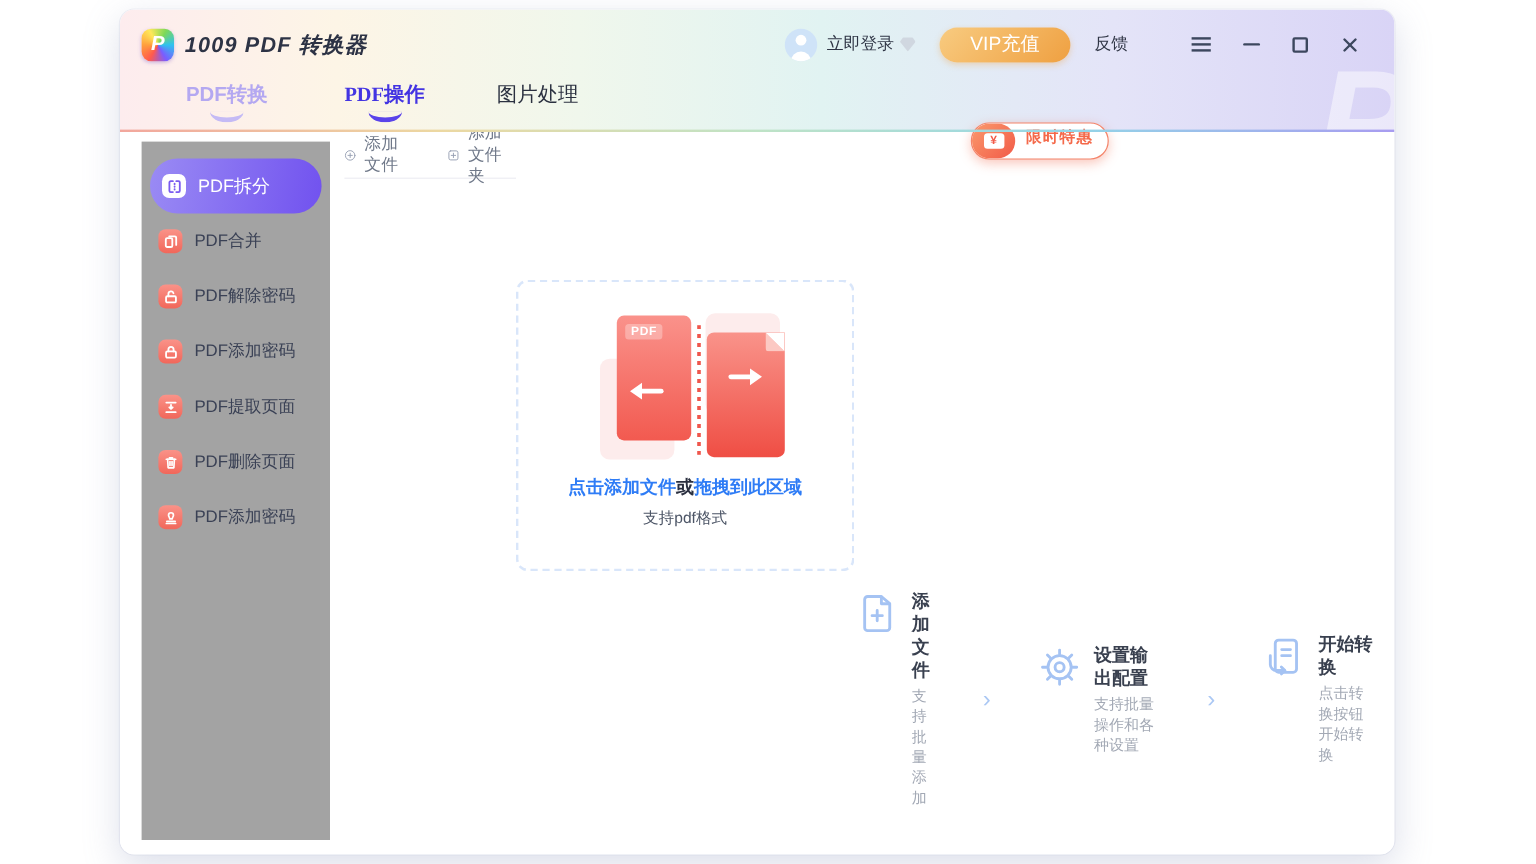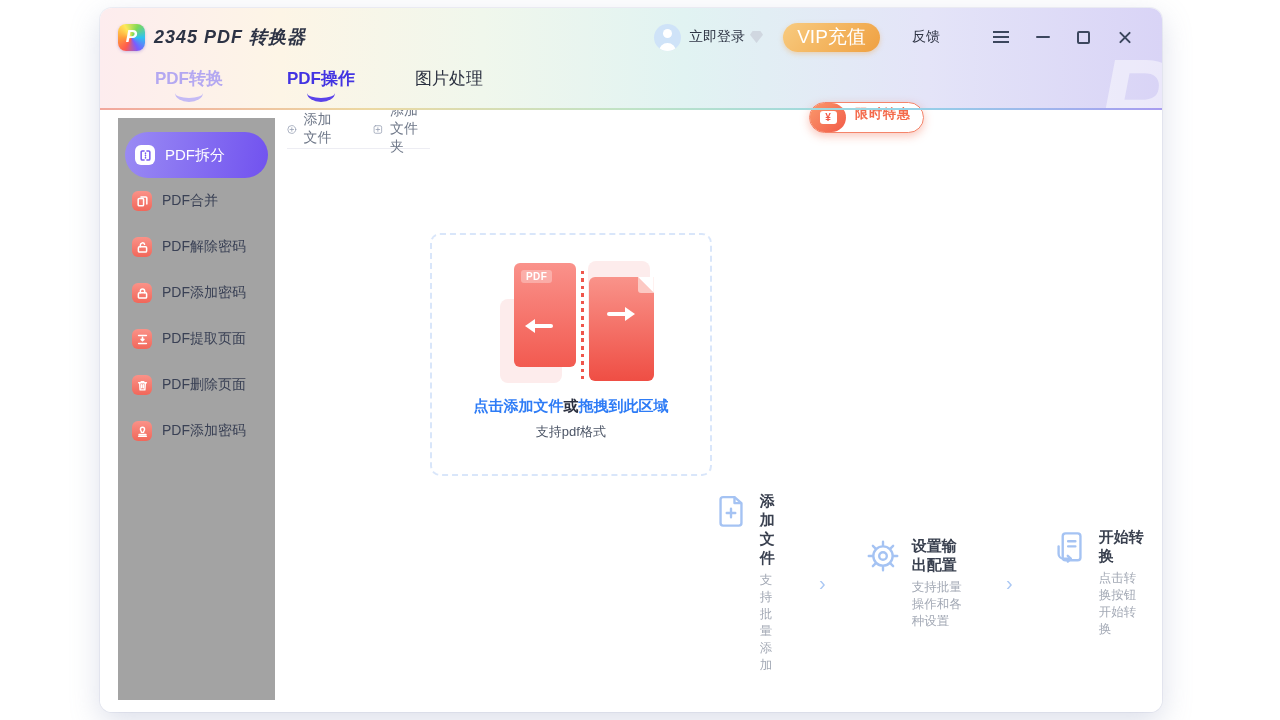--- a/index.html
+++ b/index.html
@@ -40,42 +40,42 @@
   .logo-p { color:#fff; font-weight:bold; font-style:italic; font-size:17px; }
   .app-title { margin-left:9px; font-size:18px; font-weight:bold; font-style:italic; color:#2d3345; letter-spacing:1px; }
 
   .header-right { margin-left:auto; display:flex; align-items:center; }
   .avatar { width:27px; height:27px; border-radius:50%; background:#cfe3f8; position:relative; overflow:hidden; }
   .avatar::before { content:""; position:absolute; top:5px; left:9px; width:9px; height:9px; border-radius:50%; background:#fff; }
   .avatar::after  { content:""; position:absolute; bottom:-3px; left:5px; width:17px; height:11px; border-radius:9px 9px 0 0; background:#fff; }
   .login-label { margin:0 5px 0 8px; font-size:14px; color:#2f3545; cursor:pointer; }
   .diamond-icon { width:13px; height:12px; background:#ccd2dc; clip-path:polygon(20% 0,80% 0,100% 32%,50% 100%,0 32%); opacity:.85; }
   .vip-btn {
-    margin:0 32px 0 20px; width:97px; height:29px; border-radius:15px;
+    margin:0 20px 0 20px; width:109px; height:29px; border-radius:15px;
     background:linear-gradient(135deg,#f8cb80,#efa041);
-    color:#fff; font-size:19px; display:flex; align-items:center; justify-content:center;
+    color:#fff; font-size:16px; display:flex; align-items:center; justify-content:center;
     cursor:pointer; box-shadow:0 2px 5px rgba(239,160,65,.35);
   }
   .feedback-label { font-size:14px; color:#2f3545; margin-right:26px; cursor:pointer; }
   .win-btn { margin-left:27px; display:flex; align-items:center; justify-content:center; cursor:pointer; }
   .menu-icon { width:16px; height:12px; border-top:2px solid #3c475e; border-bottom:2px solid #3c475e; position:relative; }
   .menu-icon::before { content:""; position:absolute; left:0; right:0; top:3px; height:2px; background:#3c475e; }
   .min-icon { width:14px; height:2px; background:#3c475e; border-radius:1px; }
   .max-icon { width:13px; height:13px; border:2px solid #3c475e; border-radius:2px; }
   .close-icon { position:relative; width:15px; height:15px; }
   .close-icon::before,.close-icon::after { content:""; position:absolute; left:6.5px; top:0; width:2px; height:15px; background:#3c475e; border-radius:1px; }
   .close-icon::before { transform:rotate(45deg); }
   .close-icon::after  { transform:rotate(-45deg); }
 
   .tabs-row { position:relative; display:flex; padding:13px 0 0 55px; }
   .tab { text-align:center; cursor:pointer; }
   .tab-label { font-size:17px; }
   .tab-pdf-convert .tab-label { color:#b4a8f1; font-weight:bold; }
   .tab-pdf-ops { margin-left:64px; }
-  .tab-pdf-ops .tab-label { color:#4334e2; font-weight:bold; }
+  .tab-pdf-ops .tab-label { color:#4334e2; font-weight:bold;font-family:Liberation Serif, serif; }
   .tab-image { margin-left:60px; }
   .tab-image .tab-label { color:#2b3140;text-align:center; }
   .smile { width:28px; height:9px; margin:3px auto 0; border-bottom:4px solid; border-radius:0 0 14px 14px / 0 0 9px 9px; }
   .tab-pdf-convert .smile { border-color:#c4baf5; }
   .tab-pdf-ops .smile { border-color:#5a43ea; }
 
   .promo-badge {
     position:absolute; top:48px; right:238px; height:31px; display:flex; align-items:stretch;
     background:#fff; border:1px solid #f4846a; border-radius:16px; overflow:hidden;
     cursor:pointer; box-shadow:0 3px 10px rgba(243,112,85,.40);
@@ -163,21 +163,21 @@
 
 <div class="app-window">
 
   <div class="header">
     <div class="watermark">P</div>
 
     <div class="header-top">
       <div class="logo">
         <span class="logo-p">P</span>
       </div>
-      <div class="app-title">2345 PDF 转换器</div>
+      <div class="app-title">1009 PDF 转换器</div>
 
       <div class="header-right">
         <div class="avatar"></div>
         <div class="login-label">立即登录</div>
         <div class="diamond-icon"></div>
         <div class="vip-btn">VIP充值</div>
         <div class="feedback-label">反馈</div>
         <div class="win-btn">
             <div class="menu-icon"></div>
           </div>

